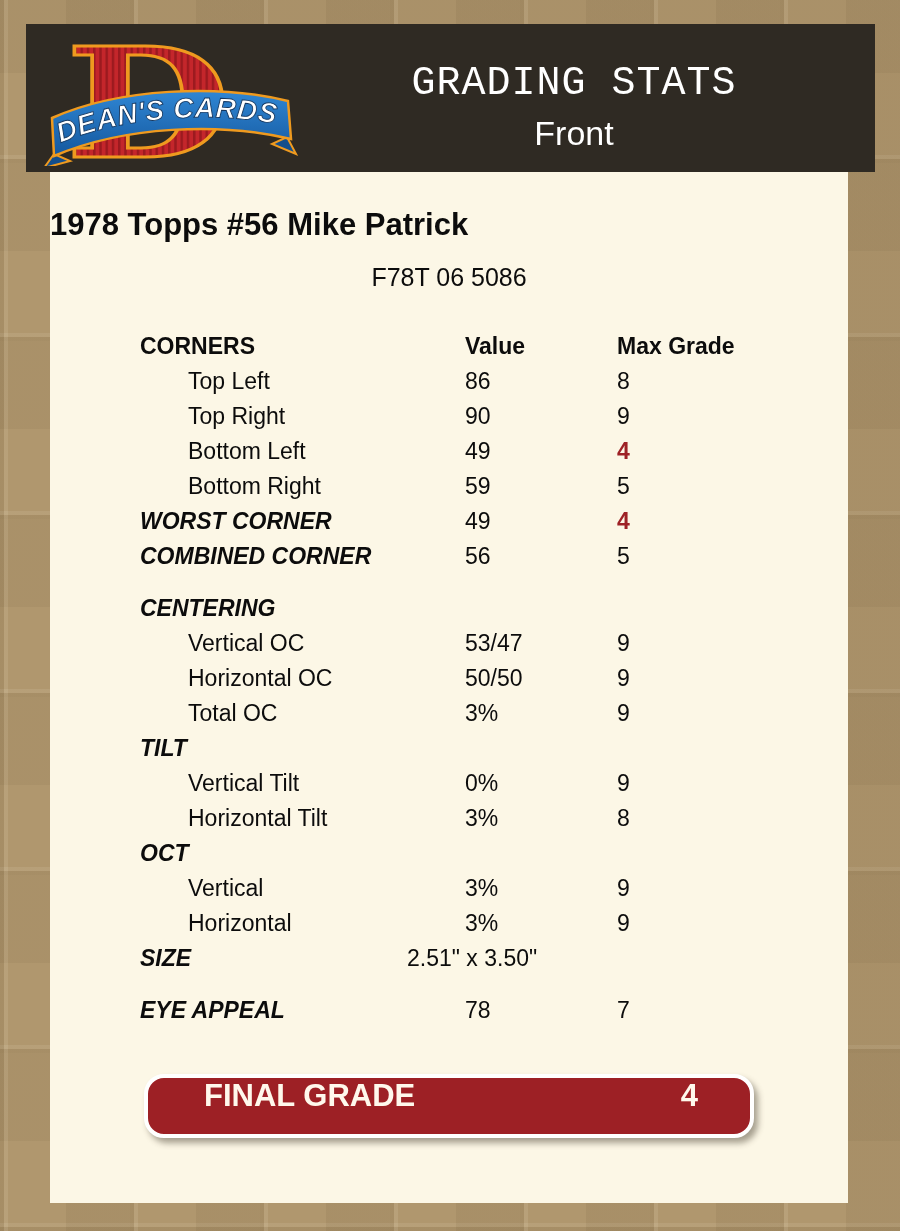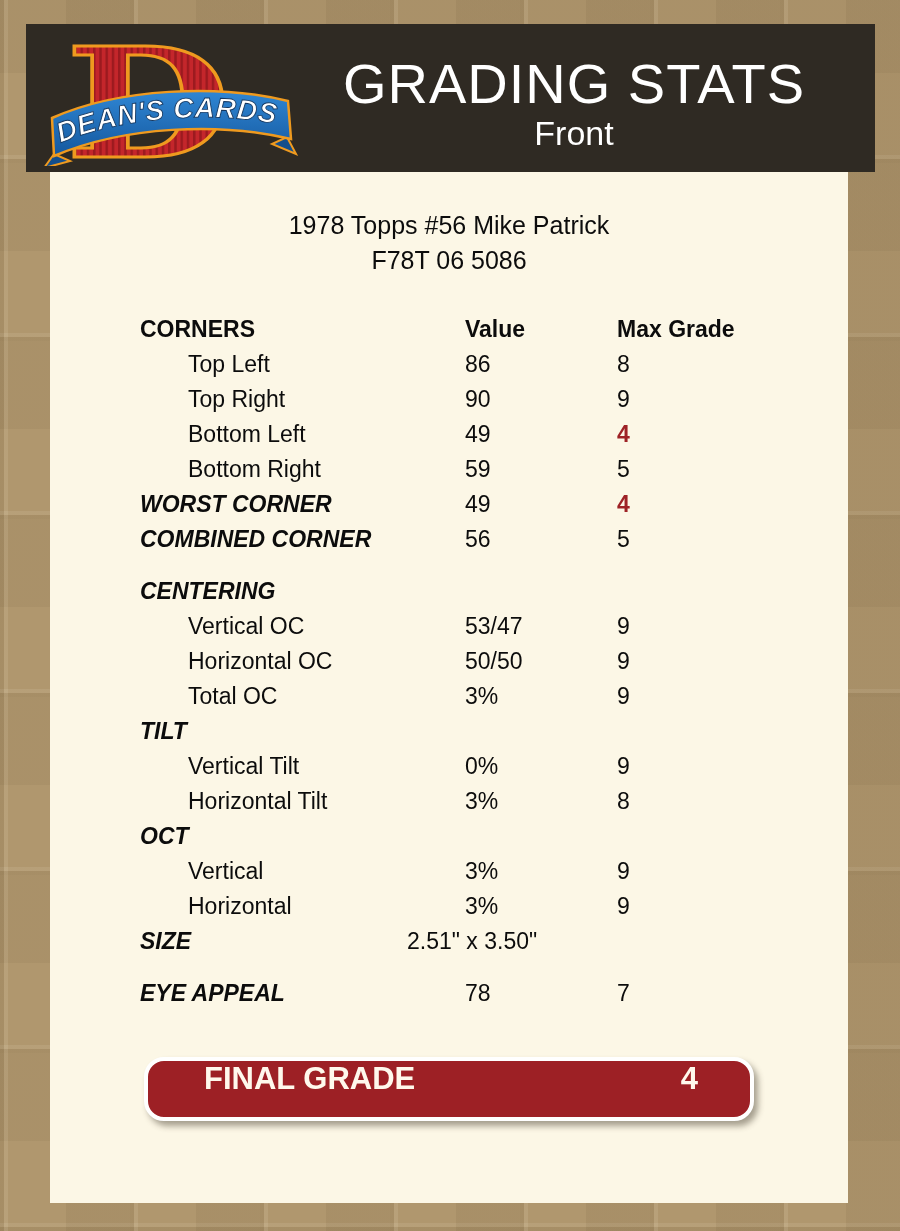--- a/index.html
+++ b/index.html
@@ -19,29 +19,29 @@
   }
   .header{
     position:absolute;left:26px;top:24px;width:849px;height:148px;
     background:var(--header_bg,#2f2a23);
   }
   .logo{position:absolute;left:18px;top:8px;width:256px;height:134px;}
   .header-titles{
     position:absolute;left:548px;top:34px;transform:translateX(-50%);
     text-align:center;color:#ffffff;white-space:nowrap;
   }
-  .header-title{font-size:56px;line-height:52px;font-weight:400;letter-spacing:1px;}
+  .header-title{font-size:40px;line-height:52px;font-weight:400;letter-spacing:1px;font-family:Liberation Mono, monospace;}
   .header-subtitle{font-size:34px;line-height:46px;font-weight:400;}
   .panel{
     position:absolute;left:50px;top:172px;width:798px;height:1031px;
     background:var(--panel_bg,#fcf7e6);
     color:#0c0c0c;
   }
-  .card-title{margin-top:37px;text-align:center;font-size:25px;font-weight:normal;line-height:32px;}
-  .card-code{margin-top:3px;text-align:center;font-size:25px;line-height:32px;}
+  .card-title{margin-top:37px;text-align:left;font-size:31px;font-weight:bold;line-height:32px;}
+  .card-code{margin-top:20px;text-align:center;font-size:25px;line-height:32px;}
   .stats{margin:36px 0 0 90px;width:673px;}
   .trow{
     display:grid;grid-template-columns:325px 152px 196px;
     height:35px;align-items:center;font-size:23px;
   }
   .trow .cell{white-space:nowrap;}
   .trow .value,.trow .max{text-align:left;}
   .trow.thead .cell{font-weight:bold;}
   .trow.bold .label{font-weight:bold;font-style:italic;}
   .trow.indent .label{padding-left:48px;}

